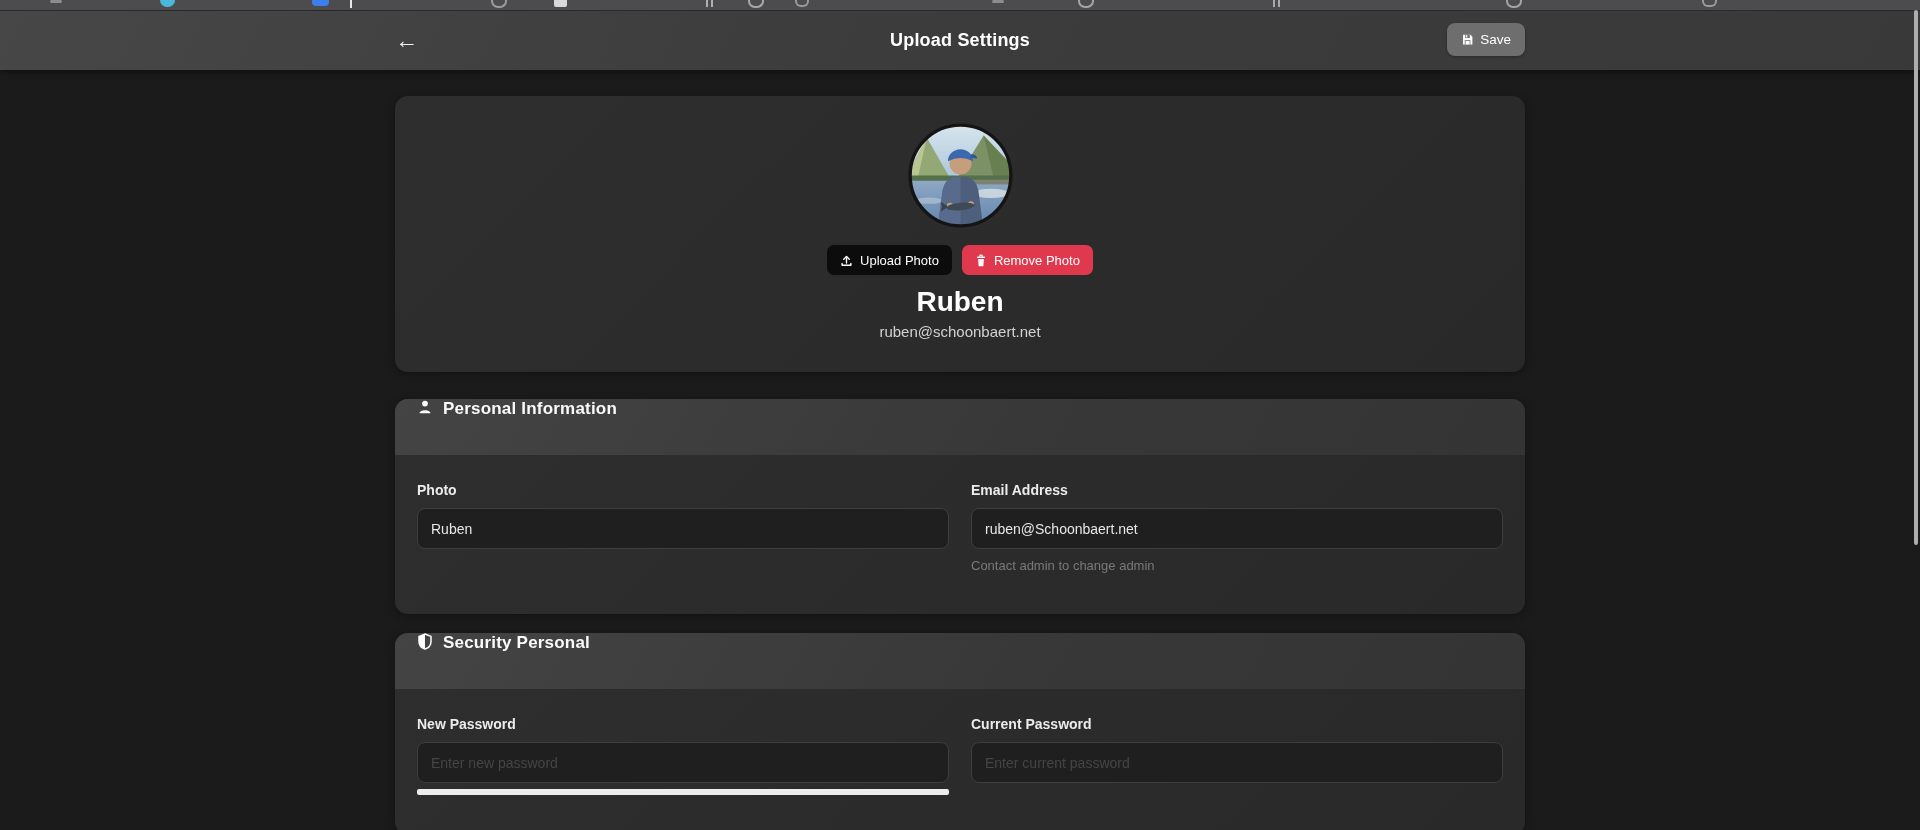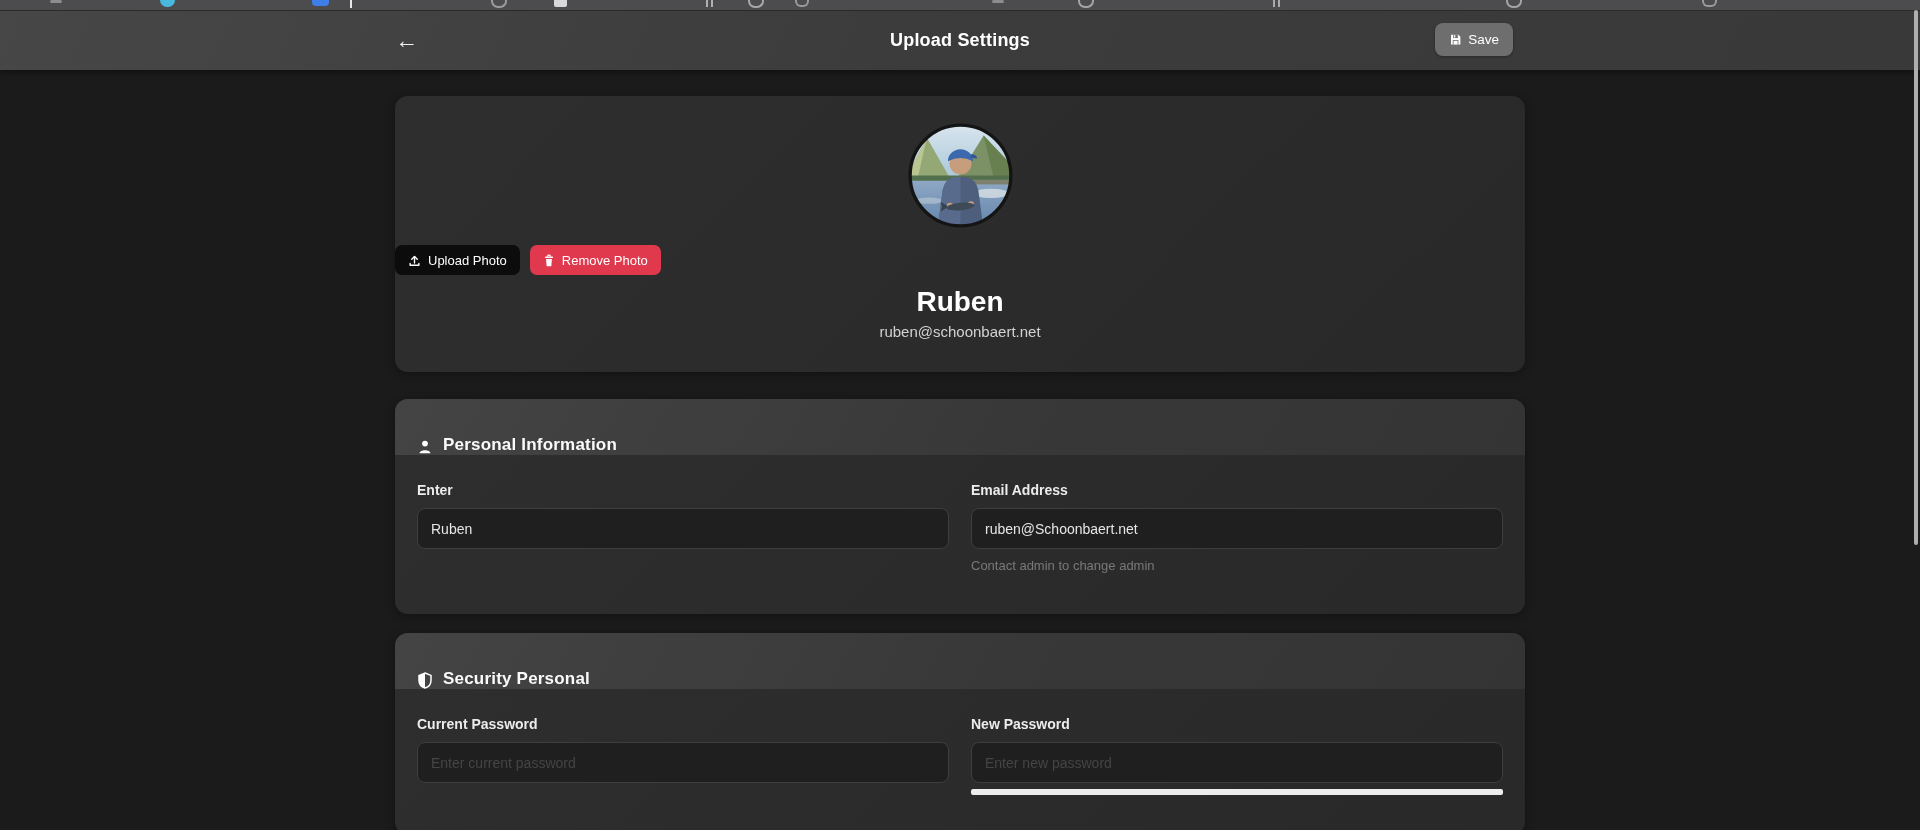--- a/index.html
+++ b/index.html
@@ -25,52 +25,52 @@
     width:1130px;height:60px;margin:0 auto;position:relative;
     display:flex;align-items:center;justify-content:center;
   }
   .back-btn{
     position:absolute;left:0;top:14px;width:34px;height:32px;
     background:transparent;border:none;color:#f2f2f2;font-size:23px;
     line-height:30px;cursor:pointer;padding:0;text-align:left;
   }
   .header-title{color:#fff;font-size:18px;font-weight:700;letter-spacing:.2px;}
   .save-btn{
-    position:absolute;right:12px;top:13px;height:33px;padding:0 14px;
+    position:absolute;right:0;top:13px;height:33px;padding:0 14px;
     background:#6e6e6e;border:none;border-radius:8px;color:#fff;
     font-size:13.5px;font-family:"Liberation Sans",sans-serif;
     display:flex;align-items:center;gap:6px;cursor:pointer;
     box-shadow:0 1px 3px rgba(0,0,0,.3);
   }
   
   .page{width:1130px;margin:0 auto;padding-top:78px;}
   .card{
     background:linear-gradient(135deg,#2e2e2e 0%,#292929 100%);
     border-radius:13px;box-shadow:0 2px 10px rgba(0,0,0,.35);
   }
   
   .profile-card{margin-top:18px;padding:27px 0 30px 0;text-align:center;}
   .avatar-wrap{display:flex;justify-content:center;}
   .avatar{width:105px;height:105px;display:block;}
-  .photo-buttons{margin-top:17px;display:flex;justify-content:flex-start;gap:10px;}
+  .photo-buttons{margin-top:17px;display:flex;justify-content:center;gap:10px;}
   .btn{
     height:30px;border:none;border-radius:7px;color:#fff;font-size:13px;
     font-family:"Liberation Sans",sans-serif;padding:0 13px;
     display:inline-flex;align-items:center;gap:7px;cursor:pointer;
   }
   .btn-upload{background:#0c0c0c;}
   .btn-remove{background:#e0394e;}
   .profile-name{margin-top:10px;color:#ffffff;font-size:28px;font-weight:600;line-height:34px;}
   .profile-email{margin-top:3px;color:#d2d2d2;font-size:15px;line-height:20px;}
   .profile-member{margin-top:15px;color:#878787;font-size:13.5px;line-height:16px;}
   
   .section-card{margin-top:27px;overflow:hidden;}
   .section-card.security{margin-top:19px;}
   .section-header{
-    height:56px;display:flex;align-items:flex-end;gap:10px;padding:0 22px;
+    height:56px;display:flex;align-items:flex-start;gap:10px;padding:0 22px;
     background:linear-gradient(120deg,#444444 0%,#383838 55%,#343434 100%);
   }
   .section-title{color:#fafafa;font-size:17px;font-weight:700;letter-spacing:.2px;}
   .section-body{
     padding:26px 22px 40px 22px;
     display:grid;grid-template-columns:1fr 1fr;column-gap:22px;
   }
   .field-label{color:#ececec;font-size:14px;font-weight:700;line-height:17px;}
   .text-input{
     margin-top:9px;width:100%;height:41px;box-sizing:border-box;
@@ -202,21 +202,21 @@
       <span class="icon">
         <svg width="16" height="16" viewBox="0 0 16 16">
           <circle cx="8" cy="4.6" r="2.9" fill="#ffffff"></circle>
           <path d="M2.6,14.2 c0,-4 10.8,-4 10.8,0 Z" fill="#ffffff"></path>
         </svg>
       </span>
       <span class="section-title">Personal Information</span>
     </div>
     <div class="section-body">
       <div class="field">
-        <label class="field-label">Enter</label>
+        <label class="field-label">Photo</label>
         <input class="text-input" type="text" value="Ruben" style="">
       </div>
       <div class="field">
         <label class="field-label">Email Address</label>
         <input class="text-input" type="text" value="ruben@Schoonbaert.net" style="">
         <div class="field-helper">Contact admin to change admin</div>
       </div>
     </div>
   </section>
 
@@ -225,26 +225,26 @@
       <span class="icon">
         <svg width="16" height="17" viewBox="0 0 16 17">
           <path d="M8,1 L14,3.4 V8.2 C14,12.3 11.5,15 8,16 C4.5,15 2,12.3 2,8.2 V3.4 Z" fill="none" stroke="#ffffff" stroke-width="1.5"></path>
           <path d="M8,1 L2,3.4 V8.2 C2,12.3 4.5,15 8,16 Z" fill="#ffffff"></path>
         </svg>
       </span>
       <span class="section-title">Security Personal</span>
     </div>
     <div class="section-body">
       <div class="field">
-        <label class="field-label">Current Password</label>
-        <input class="text-input" type="password" placeholder="Enter current password" style="">
-      </div>
-      <div class="field">
         <label class="field-label">New Password</label>
         <input class="text-input" type="password" placeholder="Enter new password" style="">
         <div class="strength-bar"></div>
       </div>
+      <div class="field">
+        <label class="field-label">Current Password</label>
+        <input class="text-input" type="password" placeholder="Enter current password" style="">
+      </div>
     </div>
   </section>
 
 </div>
 
 <div class="scrollbar-thumb"></div>
 
 </body></html>

